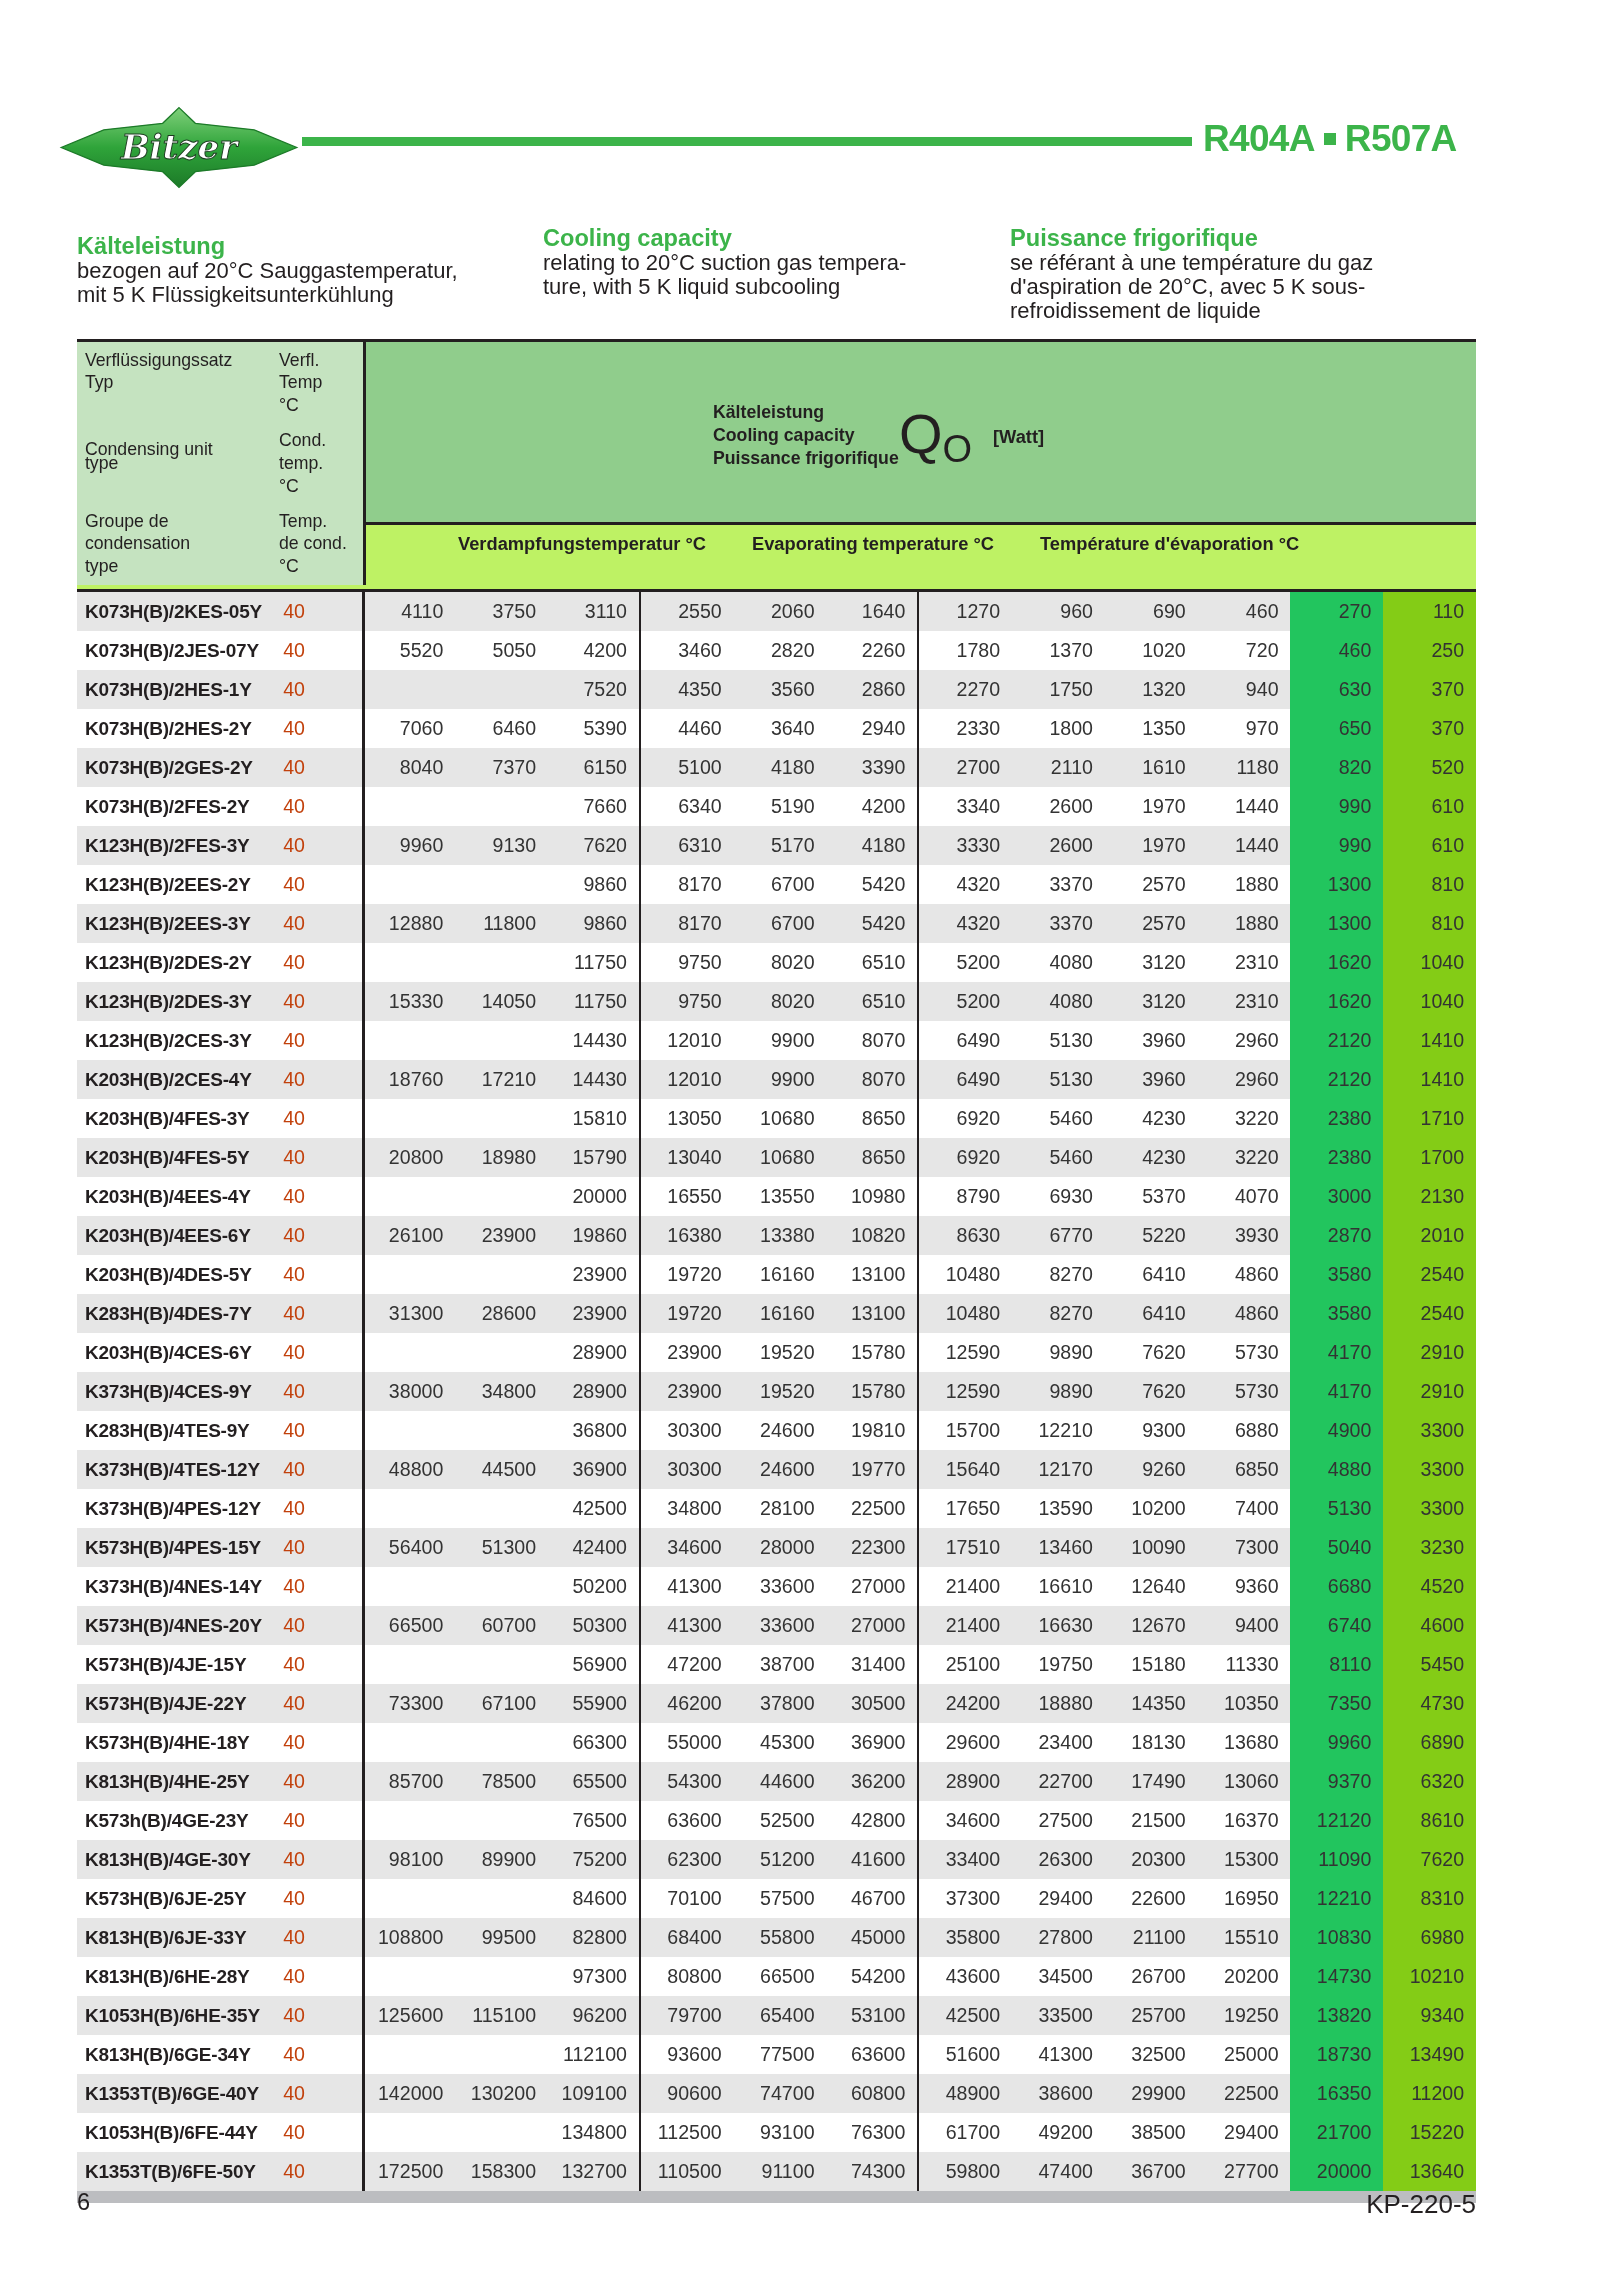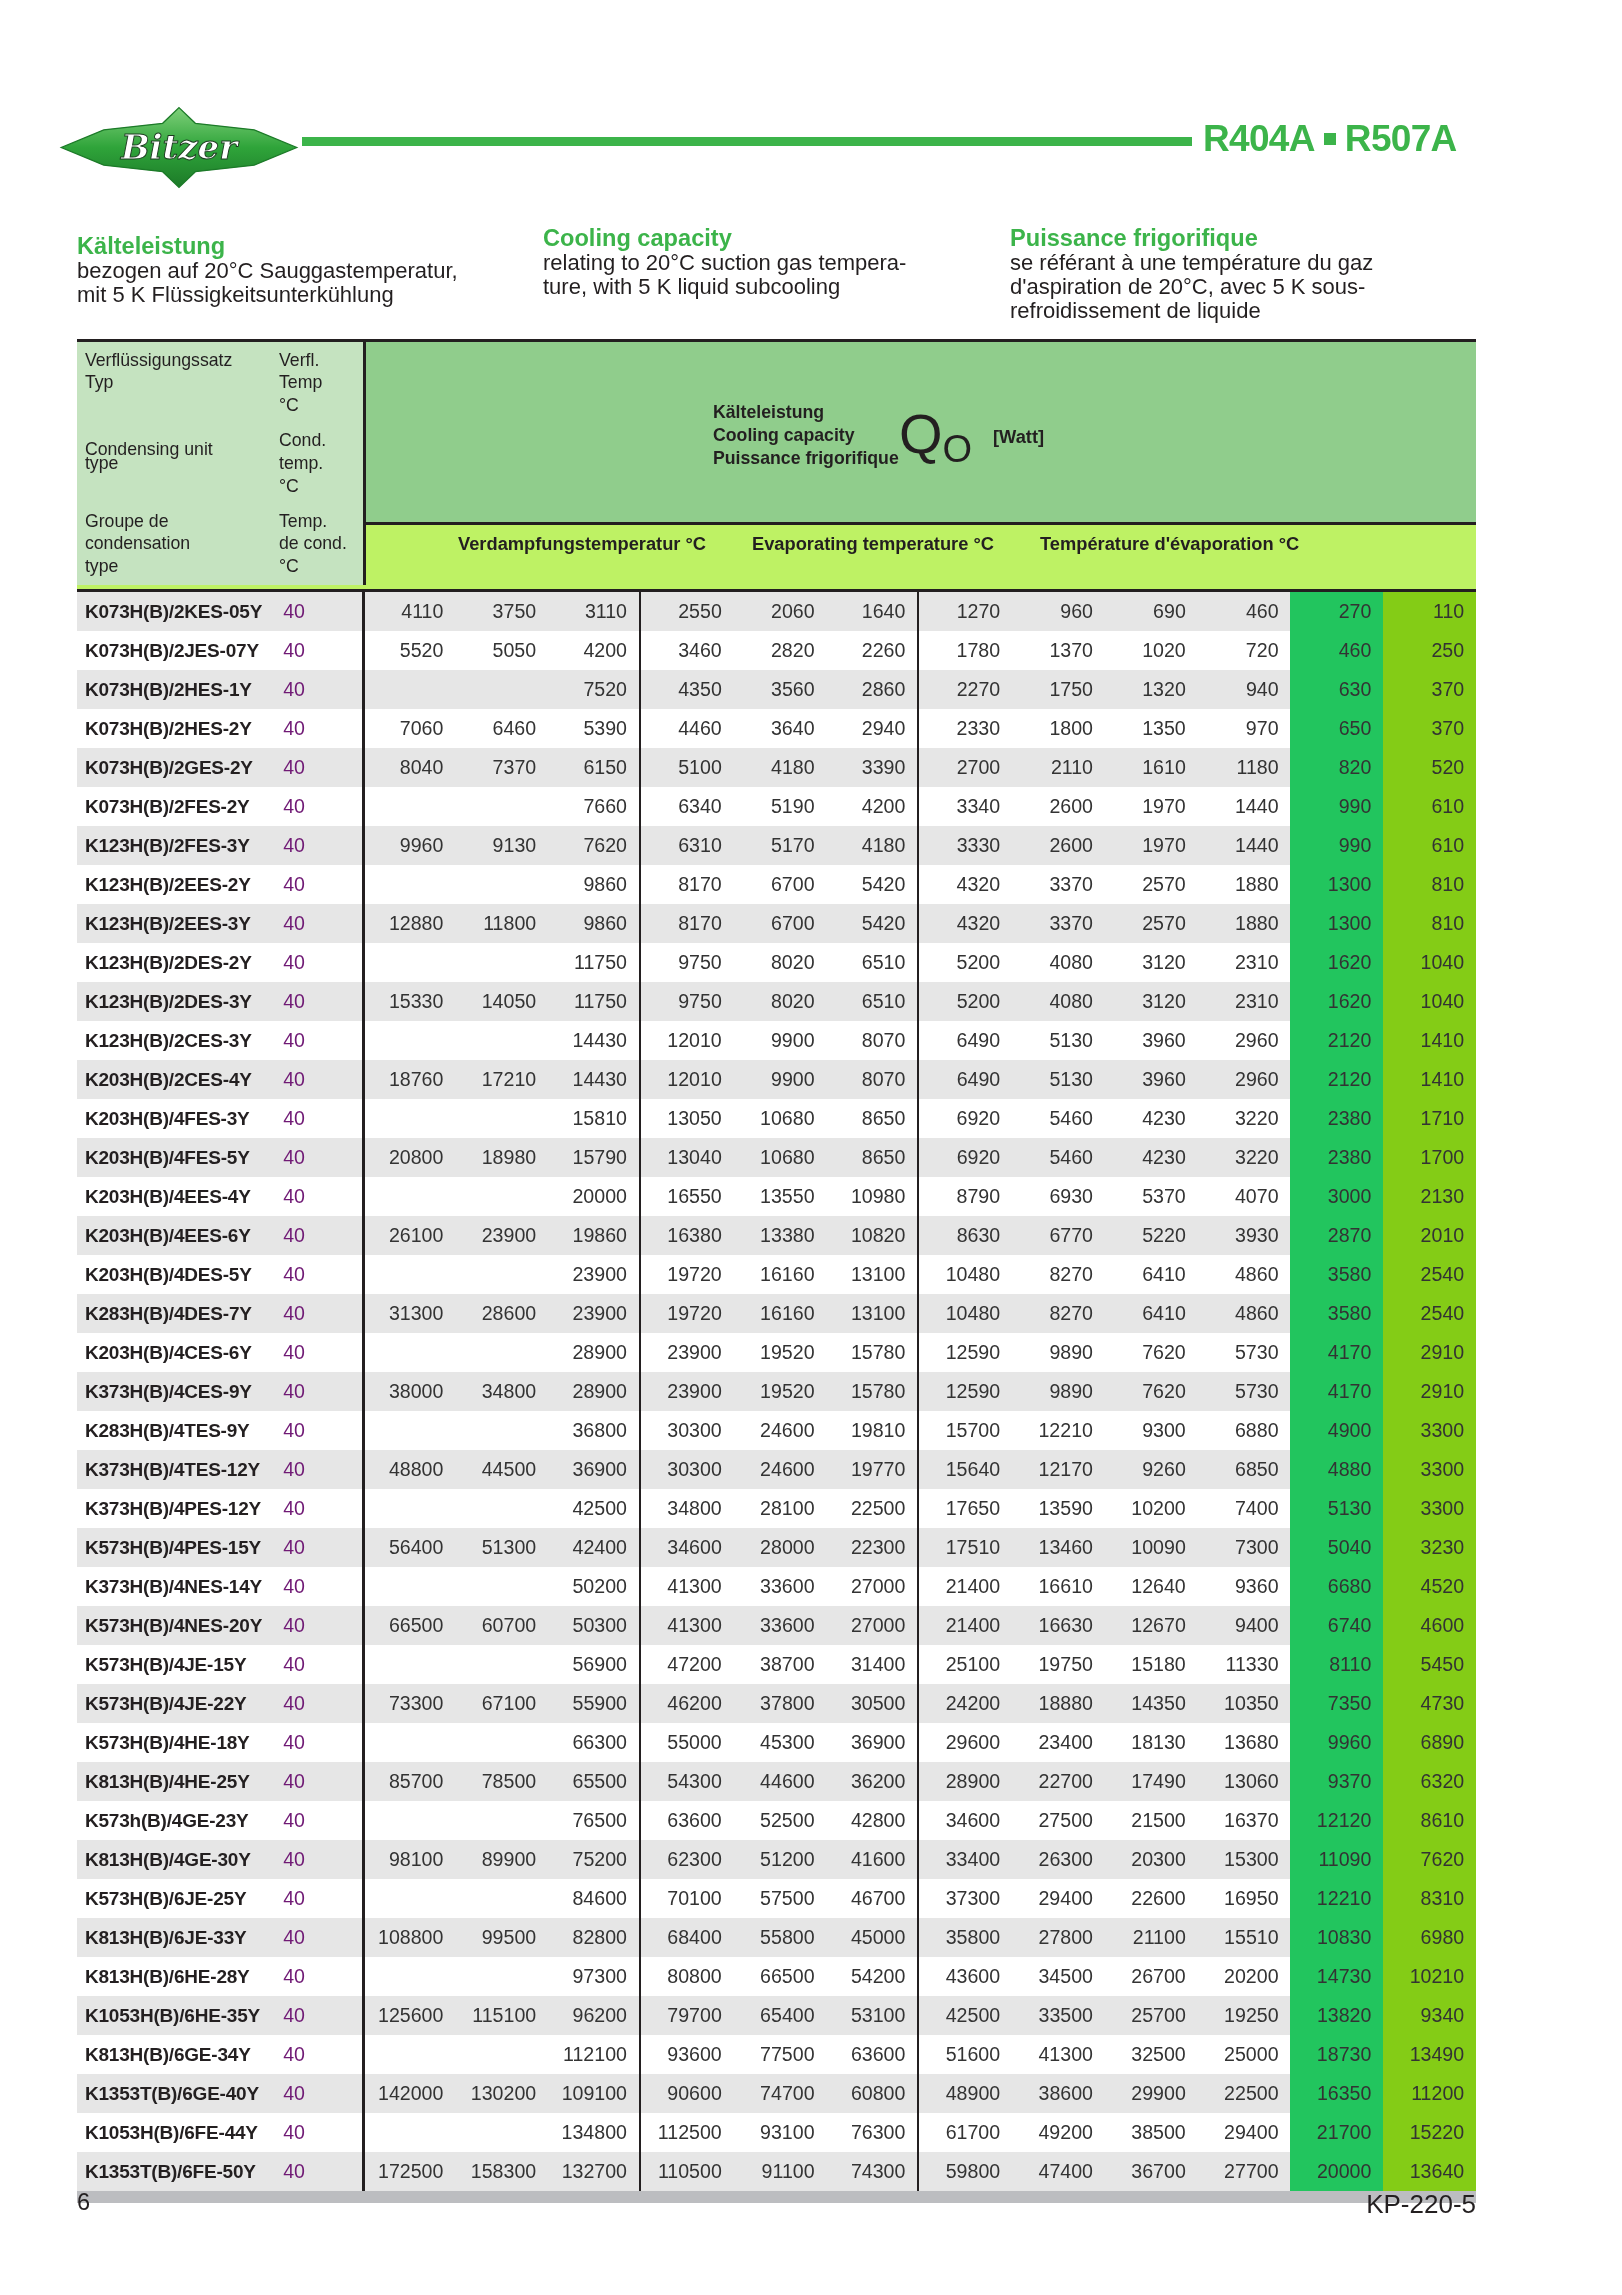--- a/index.html
+++ b/index.html
@@ -28,24 +28,24 @@
   .qsym sub { font-size:38px; vertical-align:-9.2px; }
   .qunit { position:absolute; left:627px; top:84px; font-size:18.3px; font-weight:bold; }
   .th-bottom { position:absolute; left:0; top:183px; width:100%; height:60px; }
   .evap-label { position:absolute; top:7.9px; font-size:18.3px; font-weight:bold; white-space:nowrap; }
   .col-heads { position:absolute; left:0; top:34px; width:100%; height:26px; display:flex; }
   .col-heads span { width:93px; text-align:center; font-size:19.6px; box-sizing:border-box; }
   .col-heads span.div { border-right:2px solid #231f20; }
 
   .tbody { position:relative; border-top:3.9px solid #231f20; }
   .row { display:flex; height:39px; align-items:center; font-size:19.6px; }
-  .row.odd { background:#e6e6e6;justify-content:flex-end; }
+  .row.odd { background:#e6e6e6; }
   .row.even { background:#ffffff; }
   .row .type { width:204px; padding-left:7.9px; box-sizing:border-box; font-weight:bold; font-size:19px; letter-spacing:-0.2px; white-space:nowrap; }
-  .row .temp { width:82px; text-align:left; padding-left:2.6px; box-sizing:border-box; color:#701a75; }
+  .row .temp { width:82px; text-align:left; padding-left:2.6px; box-sizing:border-box; color:#c2410c; }
   .row .cell { width:93px; text-align:right; padding-right:11.8px; box-sizing:border-box; height:39px; line-height:39px; color:#333; }
   .row .cell.first { border-left:3.3px solid #231f20; }
   .row .cell.div { border-right:2px solid #231f20; }
   .row .cell.g1 { background:#22c55e; }
   .row .cell.g2 { background:#84cc16; }
   .bottom-bar { height:11.8px; background:#bcbdc0; }
 
   .page-num { position:absolute; left:77px; top:2189px; font-size:23.6px; }
   .doc-code { position:absolute; right:146px; top:2189px; font-size:26px; }
 </style>

